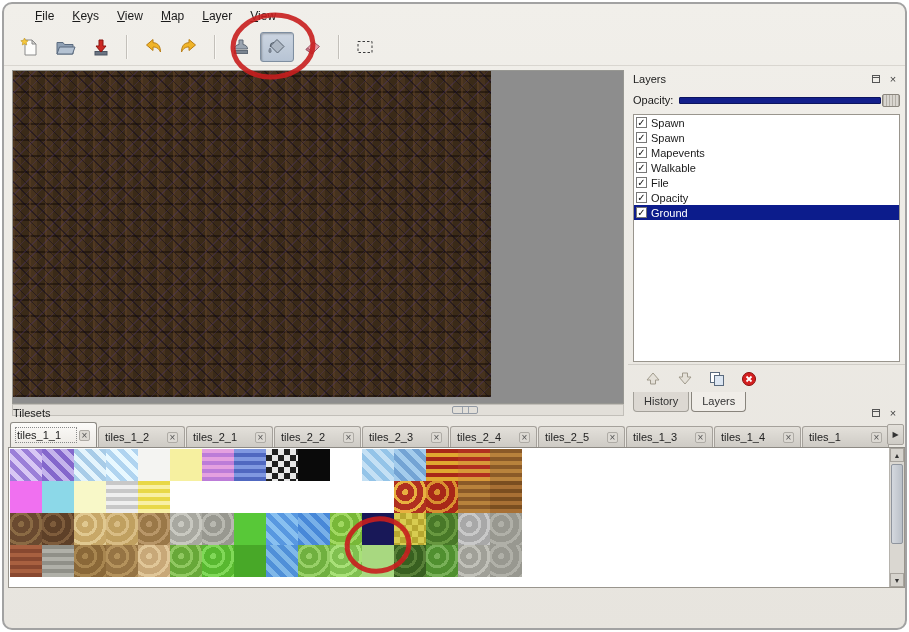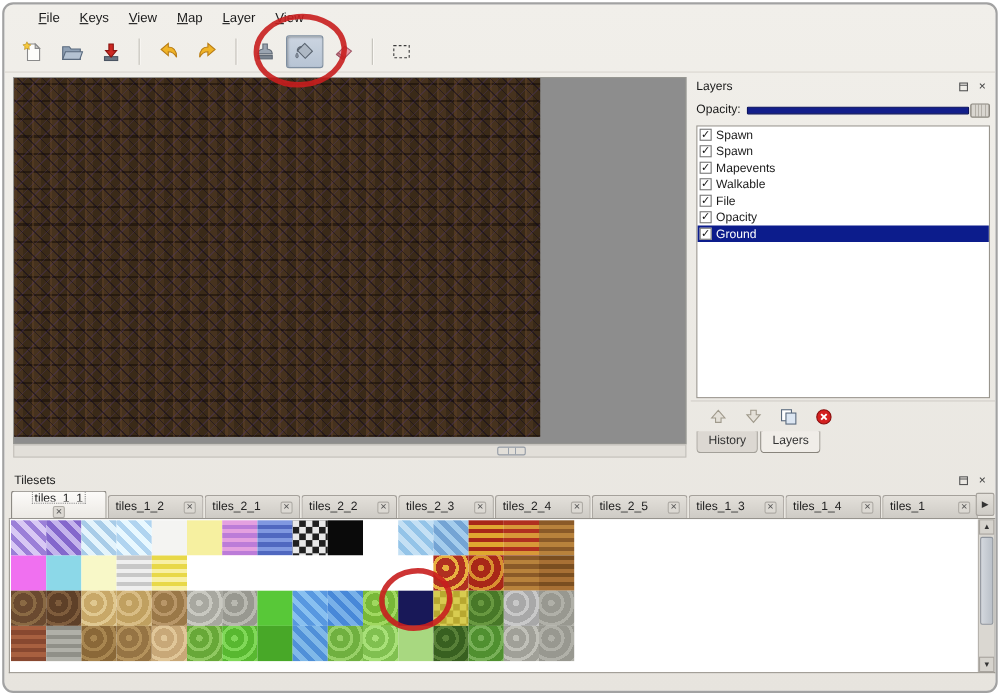--- a/index.html
+++ b/index.html
@@ -51,25 +51,25 @@
   .layer-row.selected { background:#0c1c8c; color:#ffffff; }
   .checkbox { flex:0 0 auto; width:11px; height:11px; background:#ffffff; border:1px solid #777; font-size:10px; line-height:9px; text-align:center; color:#111; }
   .layer-label { white-space:nowrap; }
   .layer-buttons { height:28px; display:flex; align-items:center; gap:10px; padding:0 14px; border-top:1px solid #d1cec8; }
   .layer-btn { width:22px; height:20px; display:flex; align-items:center; justify-content:center; }
   .panel-tabs { height:24px; display:flex; align-items:flex-start; padding-left:5px; gap:2px; }
   .panel-tab { font-size:11px; padding:3px 10px 4px; background:#dcd8d2; border:1px solid #a3a099; border-top:none; border-radius:0 0 4px 4px; color:#333; }
   .panel-tab.active { background:#f0ede8; border-color:#88847c; }
 
   
-  .tilesets-panel { position:absolute; left:4px; top:424px; width:897px; height:184px; display:flex; flex-direction:column;justify-content:space-between; }
+  .tilesets-panel { position:absolute; left:4px; top:400px; width:897px; height:184px; display:flex; flex-direction:column;justify-content:space-between; }
   .ts-tabbar { position:relative; height:26px; display:flex; align-items:flex-end; padding-left:2px; border-bottom:1px solid #8d8a84; }
   .ts-tab { flex:0 0 auto; width:87px; height:21px; display:flex; align-items:center; gap:4px; padding:0 6px; margin-right:1px;
     background:linear-gradient(#e3e0da,#cecbc5); border:1px solid #a5a19b; border-bottom:none; border-radius:3px 3px 0 0; font-size:11px; color:#222; overflow:hidden; }
-  .ts-tab.active { height:25px; background:linear-gradient(#fcfbf9,#ece9e4); border-color:#8d8a84;flex-direction:column; }
+  .ts-tab.active { height:25px; background:linear-gradient(#fcfbf9,#ece9e4); border-color:#8d8a84; }
   .ts-tab-label { flex:1; overflow:hidden; white-space:nowrap; }
   .ts-tab.active .ts-tab-label { outline:1px dotted #8a8a8a; outline-offset:1px; }
   .ts-tab-close { flex:0 0 auto; width:11px; height:11px; font-size:10px; line-height:9px; text-align:center; color:#555; background:#dcd9d3; border:1px solid #aeaba5; border-radius:2px; }
   .ts-scroll-btn { position:absolute; right:1px; bottom:2px; width:17px; height:21px; display:flex; align-items:center; justify-content:center;
     background:linear-gradient(#e3e0da,#cecbc5); border:1px solid #a5a19b; border-radius:2px; font-size:8px; color:#333; }
   .tiles-area { flex:1; position:relative; background:#ffffff; border:1px solid #99958d; border-top:none; overflow:hidden; }
   .tile-grid { position:absolute; left:1px; top:1px; display:grid; grid-template-columns:repeat(16,32px); grid-auto-rows:32px; }
   .tile { width:32px; height:32px; }
   .vscroll { position:absolute; right:0; top:0; bottom:0; width:15px; background:#dad7d1; border-left:1px solid #b6b3ad; display:flex; flex-direction:column; }
   .vs-btn { height:14px; display:flex; align-items:center; justify-content:center; font-size:7px; color:#333; background:#d6d3cd; border:1px solid #a8a49e; }

